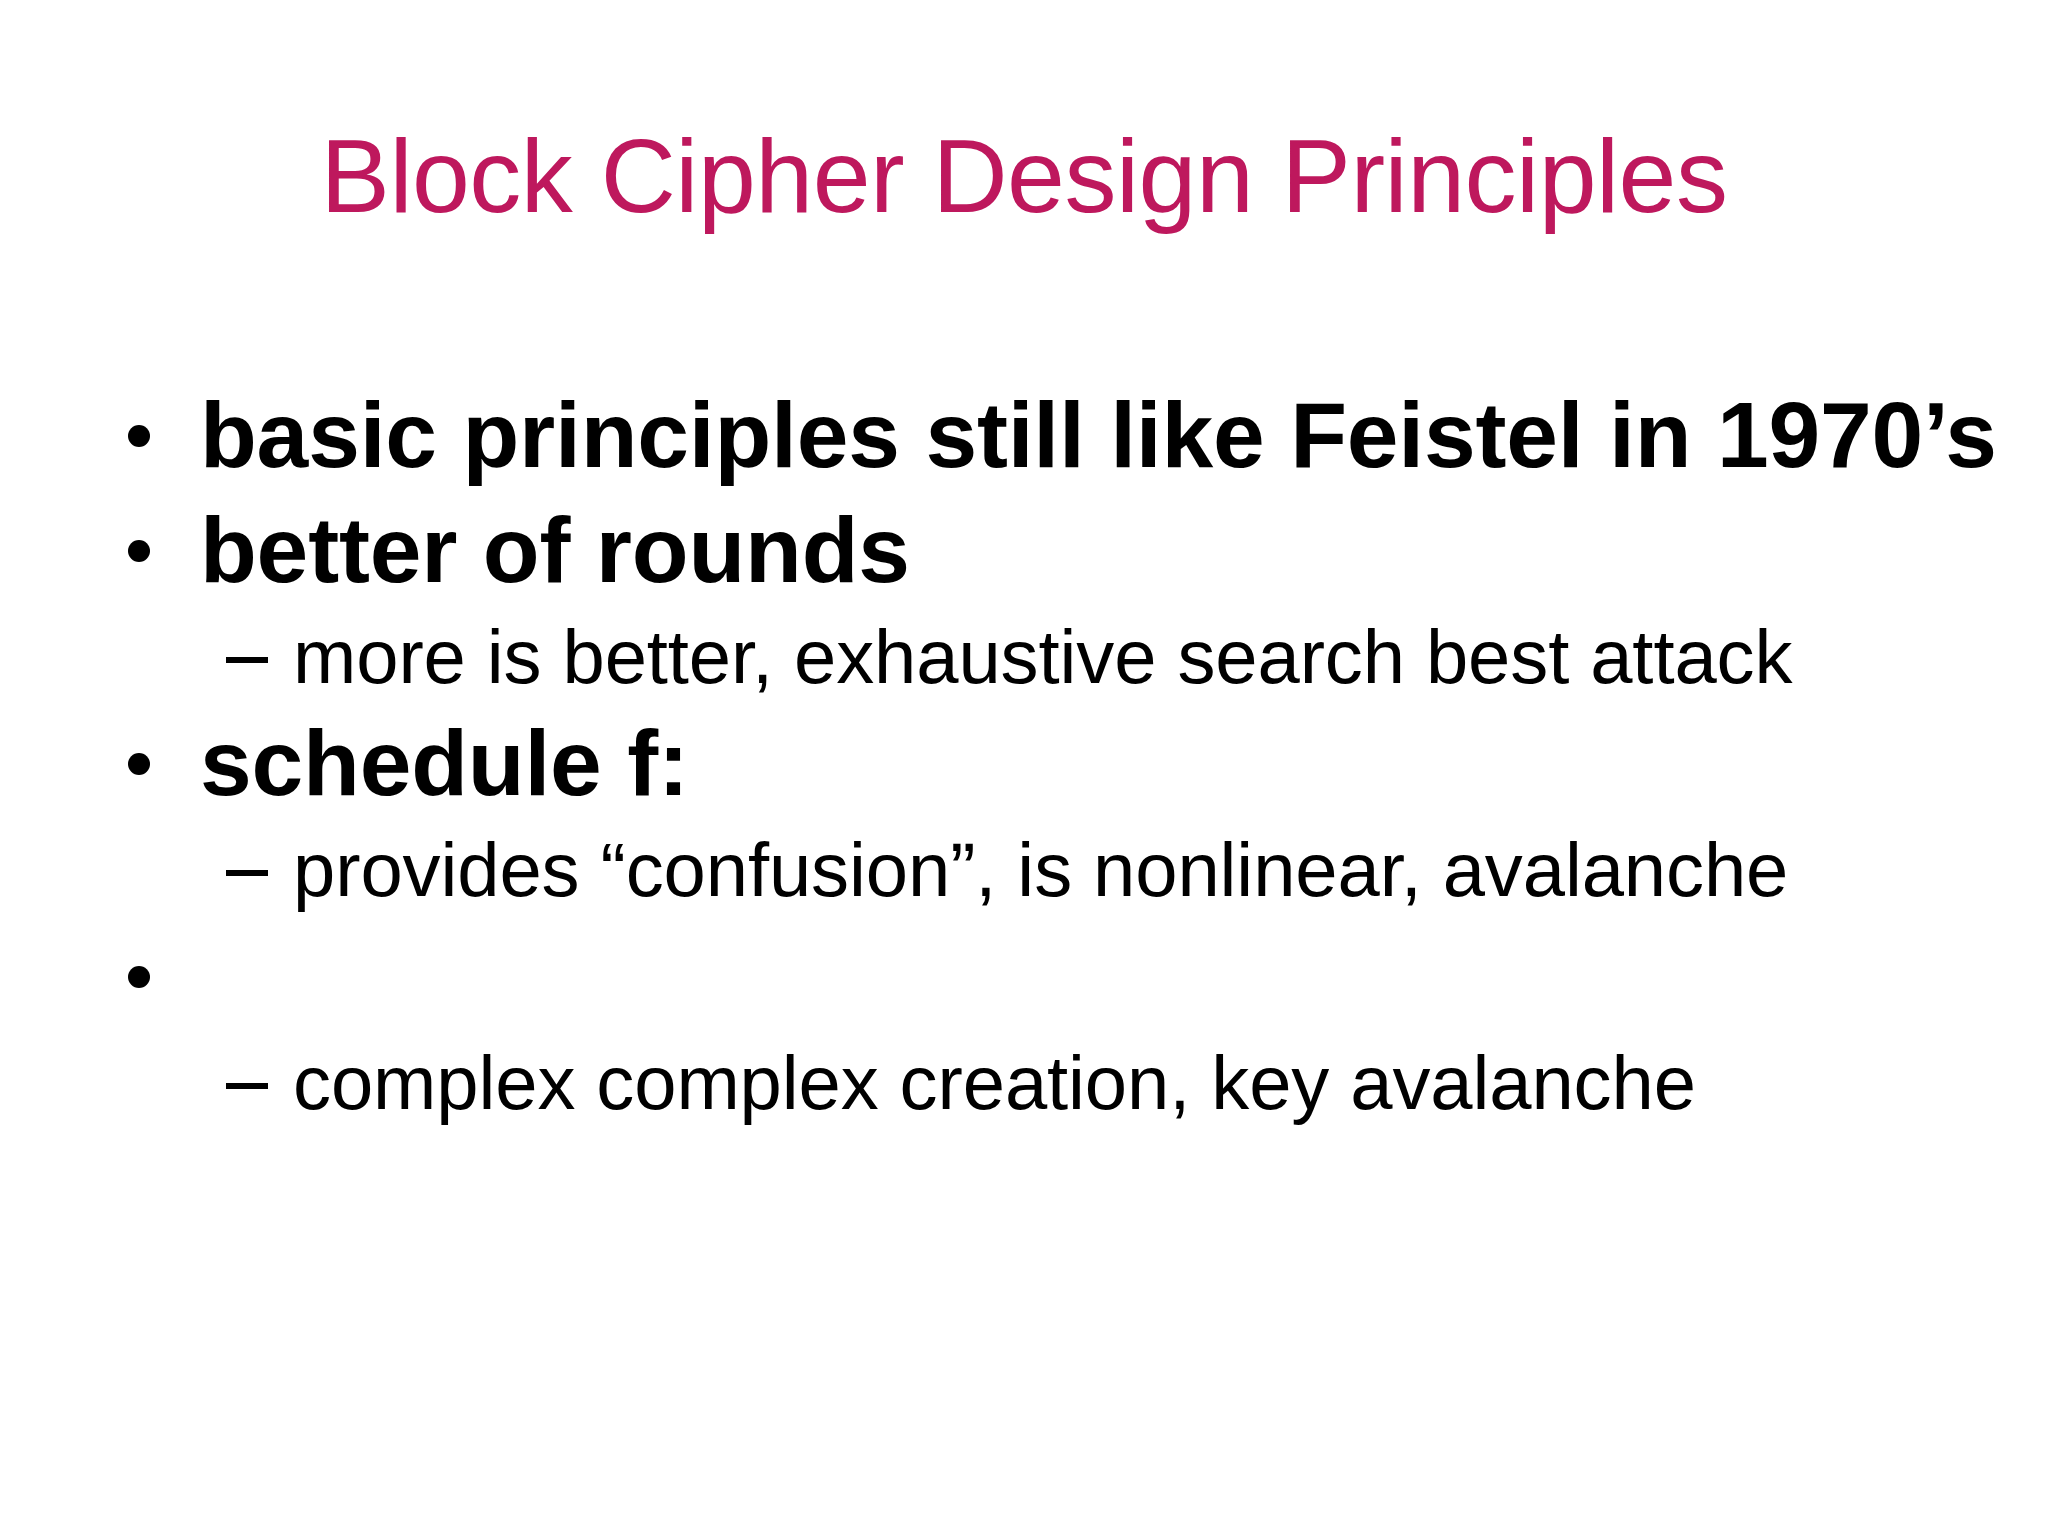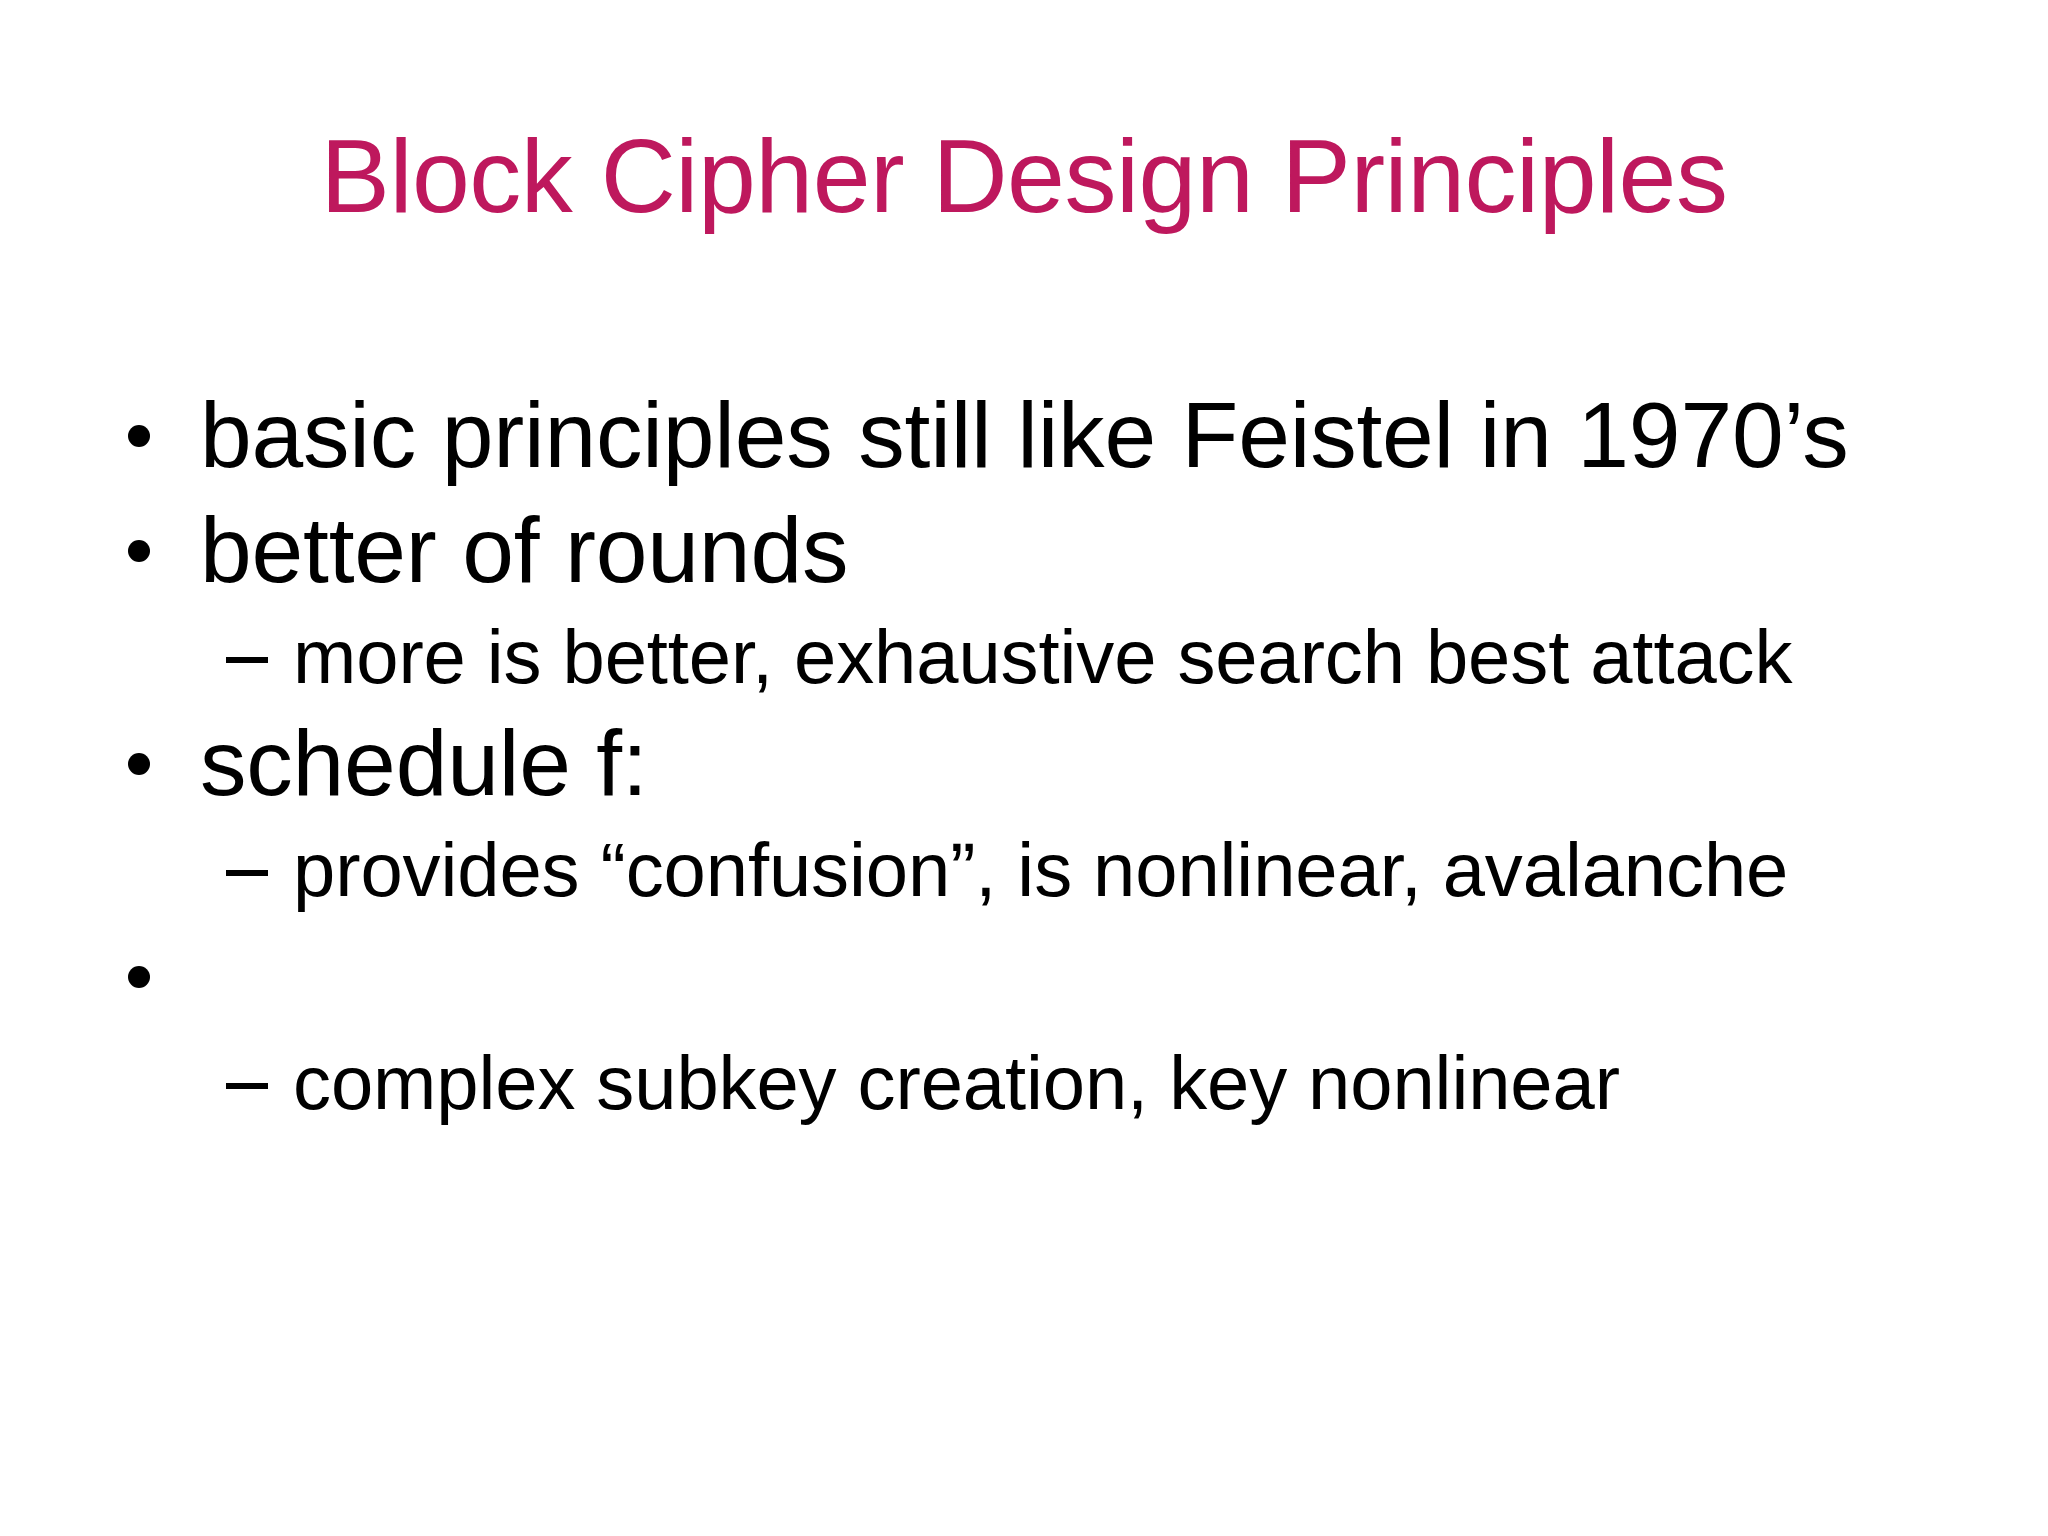--- a/index.html
+++ b/index.html
@@ -52,21 +52,21 @@
     display: block;
     width: 2048px;
   }
 
   
   .lvl1 {
     height: 115px;
     padding-left: 200px;
     font-size: 93px;
     line-height: 115px;
-    font-weight: 400;
+    font-weight: 700;
     letter-spacing: -0.2px;
     white-space: nowrap;
   }
 
   .lvl1 .marker {
     position: absolute;
     left: 128px;
     top: 0;
     height: 115px;
     line-height: 115px;
@@ -156,17 +156,17 @@
       <span class="marker"><span class="dash"></span></span>
       <span class="text">provides “confusion”, is nonlinear, avalanche</span>
     </div>
 
     <div class="bullet-row lvl1">
       <span class="marker"><span class="dot"></span></span>
     </div>
 
     <div class="bullet-row lvl2">
       <span class="marker"><span class="dash"></span></span>
-      <span class="text">complex subkey creation, key nonlinear</span>
+      <span class="text">complex complex creation, key avalanche</span>
     </div>
 
   </div>
 </div>
 
 </body></html>

